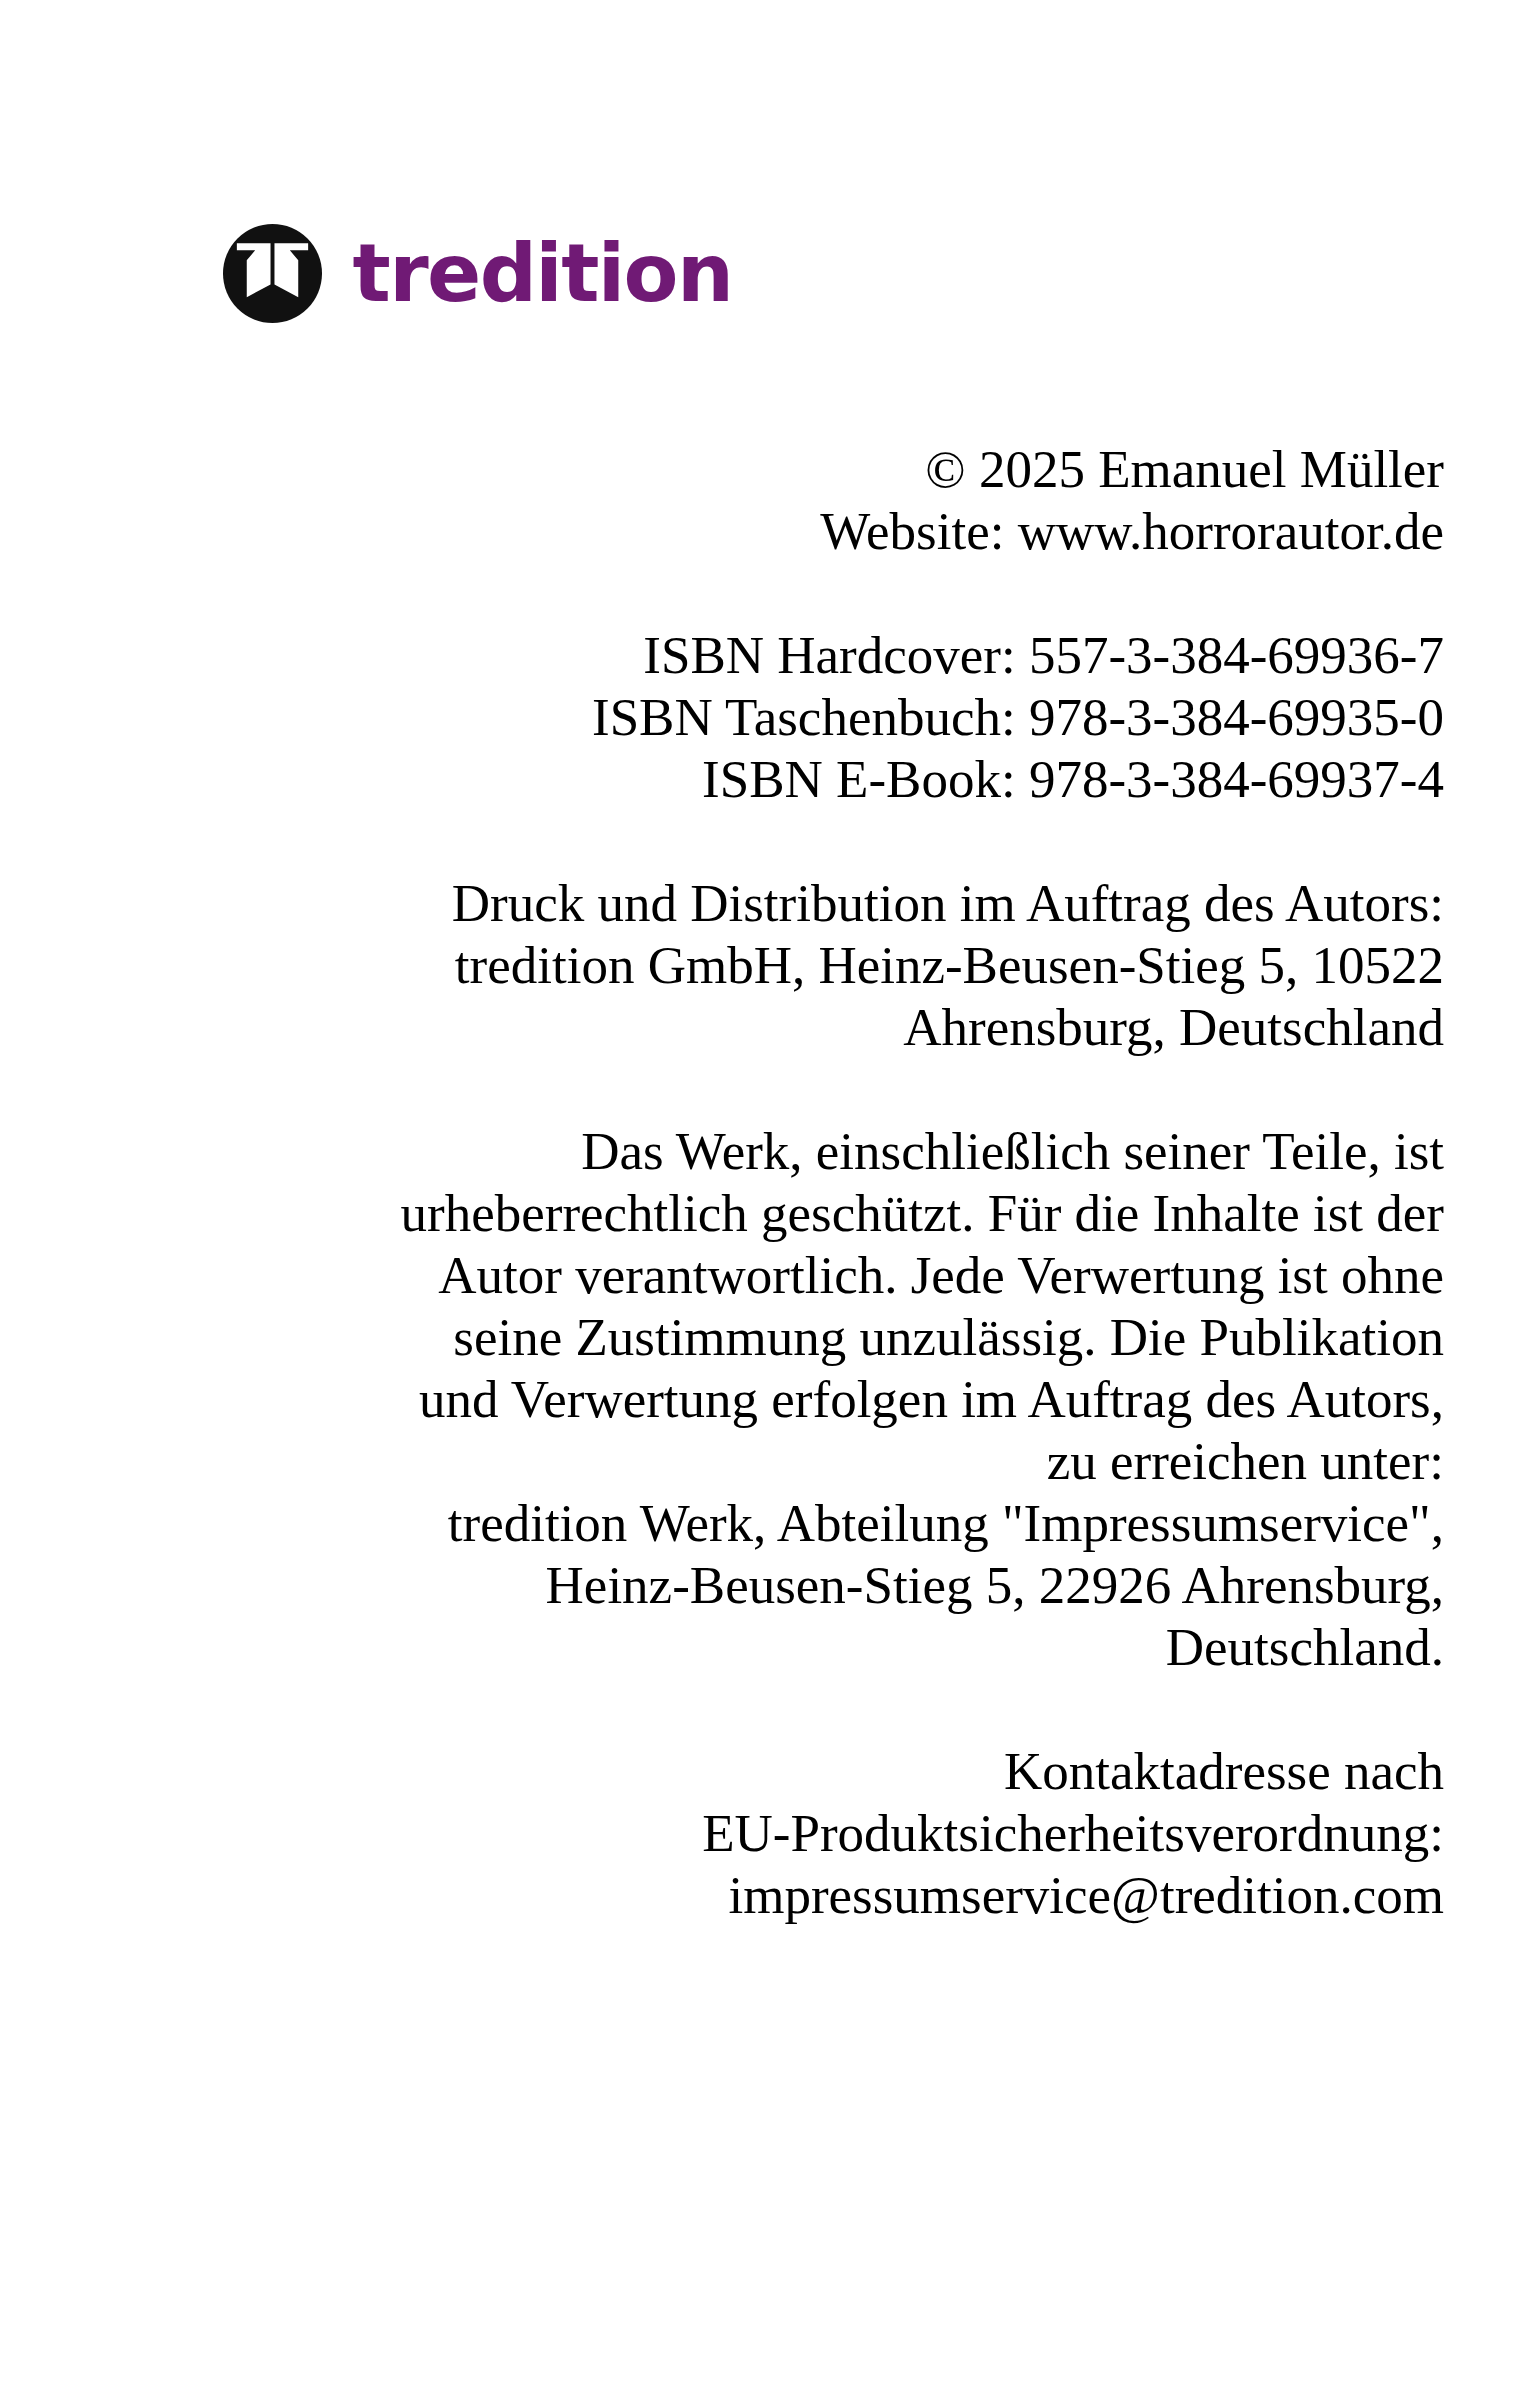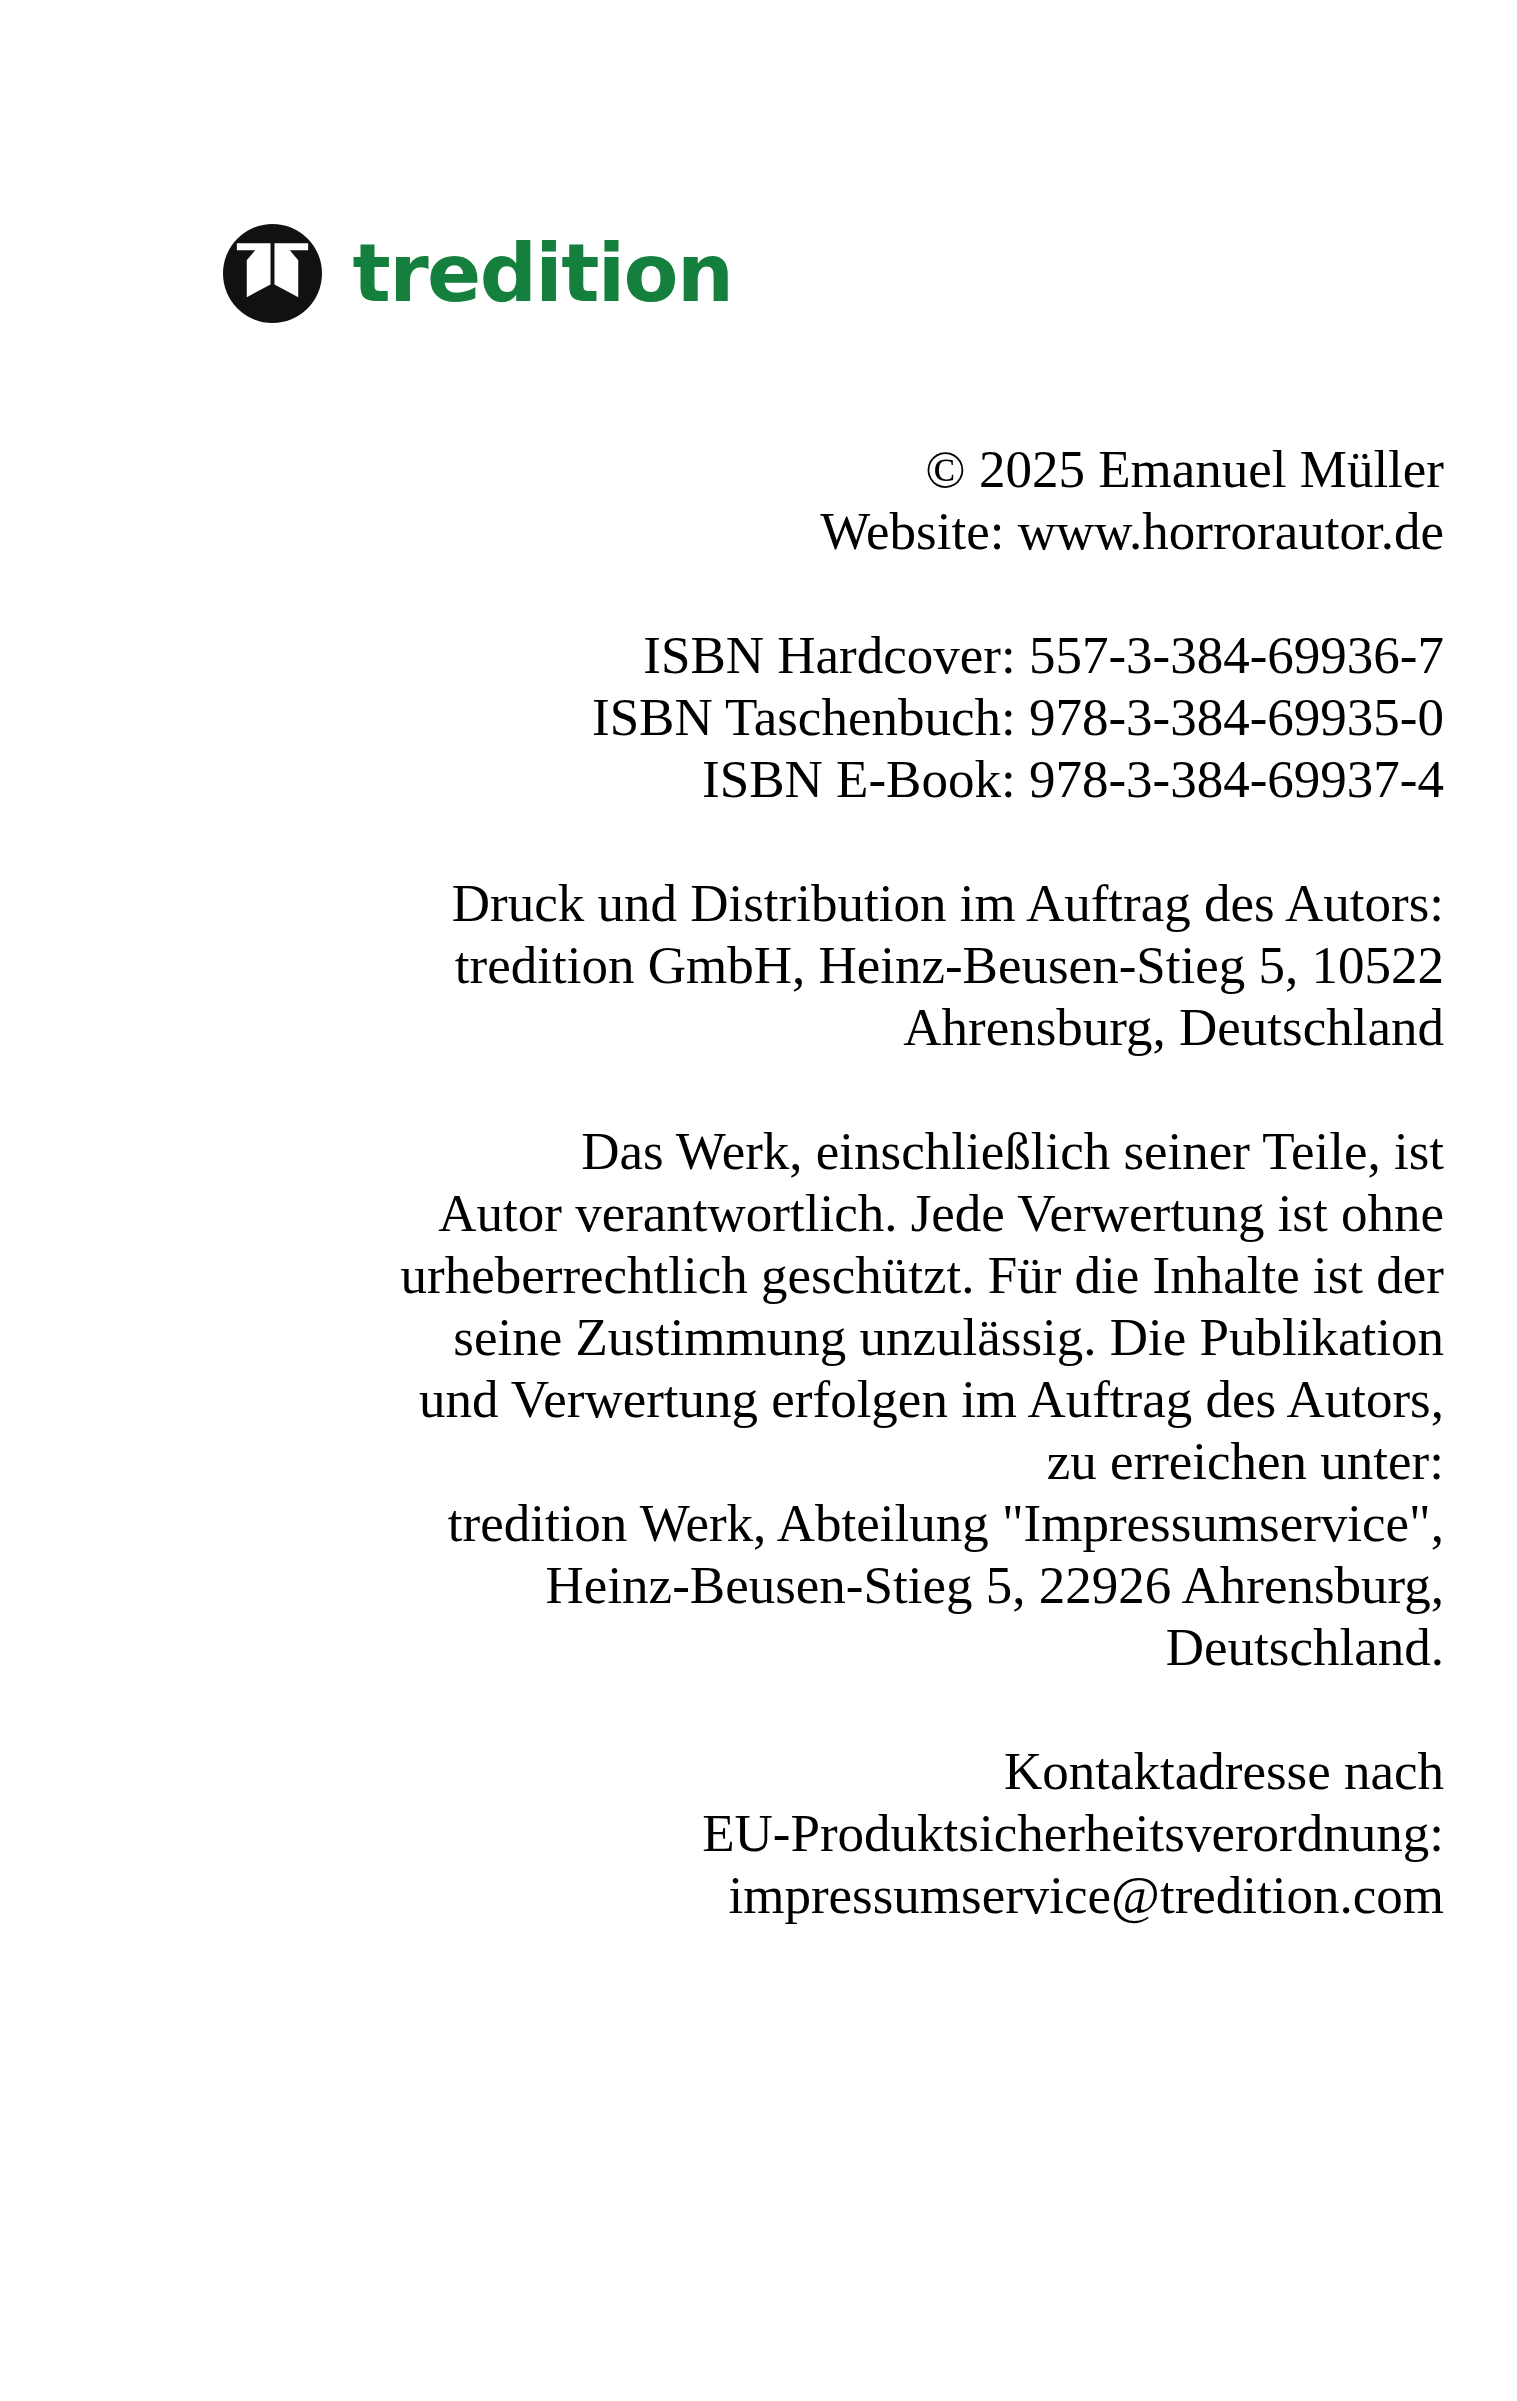--- a/index.html
+++ b/index.html
@@ -34,21 +34,21 @@
   .brand-icon svg {
     display: block;
     width: 100%;
     height: 100%;
   }
   .brand-name {
     font-family: "DejaVu Sans", "Liberation Sans", sans-serif;
     font-weight: 700;
     font-size: 80px;
     letter-spacing: -1.6px;
-    color: #15803d;
+    color: #701a75;
     line-height: 1;
     white-space: nowrap;
   }
   
   .content {
     position: absolute;
     left: 214px;
     top: 438px;
     width: 1230px;
     font-family: "Liberation Serif", "DejaVu Serif", serif;
@@ -98,22 +98,22 @@
     </div>
 
     <div class="para">
       <div class="line">Druck und Distribution im Auftrag des Autors:</div>
       <div class="line">tredition GmbH, Heinz-Beusen-Stieg 5, 10522</div>
       <div class="line">Ahrensburg, Deutschland</div>
     </div>
 
     <div class="para">
       <div class="line">Das Werk, einschließlich seiner Teile, ist</div>
+      <div class="line">urheberrechtlich geschützt. Für die Inhalte ist der</div>
       <div class="line">Autor verantwortlich. Jede Verwertung ist ohne</div>
-      <div class="line">urheberrechtlich geschützt. Für die Inhalte ist der</div>
       <div class="line">seine Zustimmung unzulässig. Die Publikation</div>
       <div class="line">und Verwertung erfolgen im Auftrag des Autors,</div>
       <div class="line">zu erreichen unter:</div>
       <div class="line">tredition Werk, Abteilung "Impressumservice",</div>
       <div class="line">Heinz-Beusen-Stieg 5, 22926 Ahrensburg,</div>
       <div class="line">Deutschland.</div>
     </div>
 
     <div class="para">
       <div class="line">Kontaktadresse nach</div>

